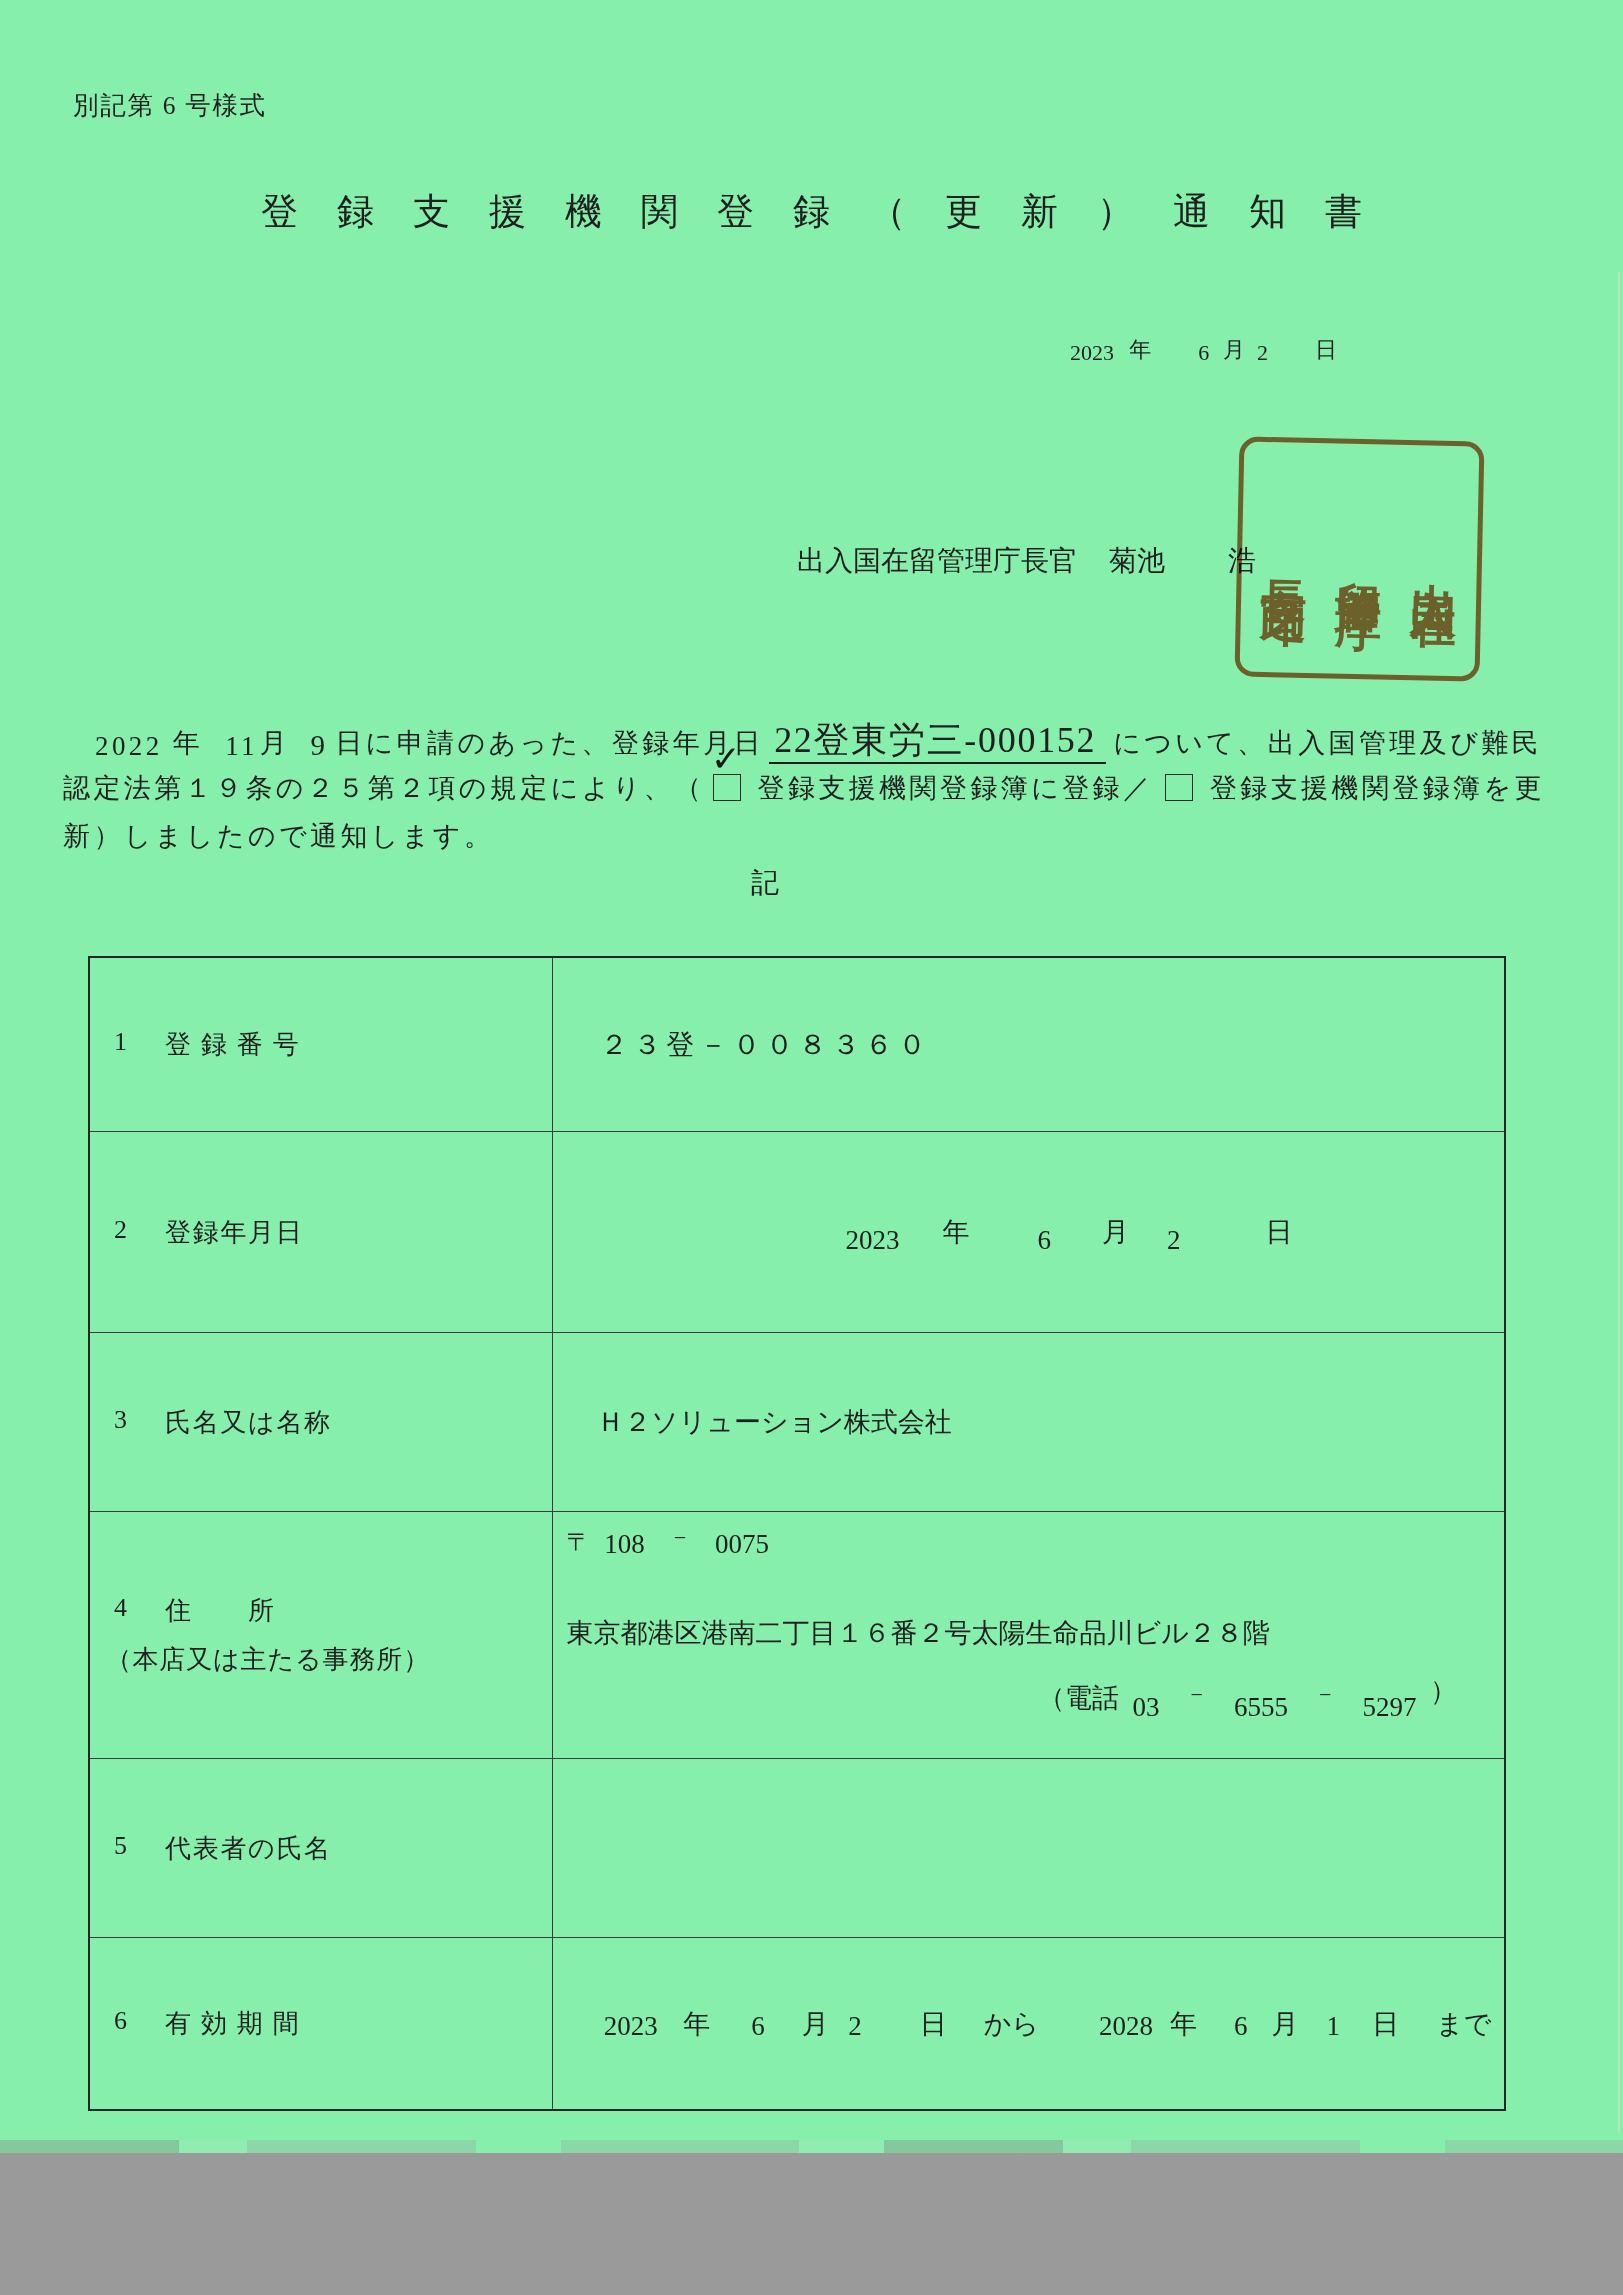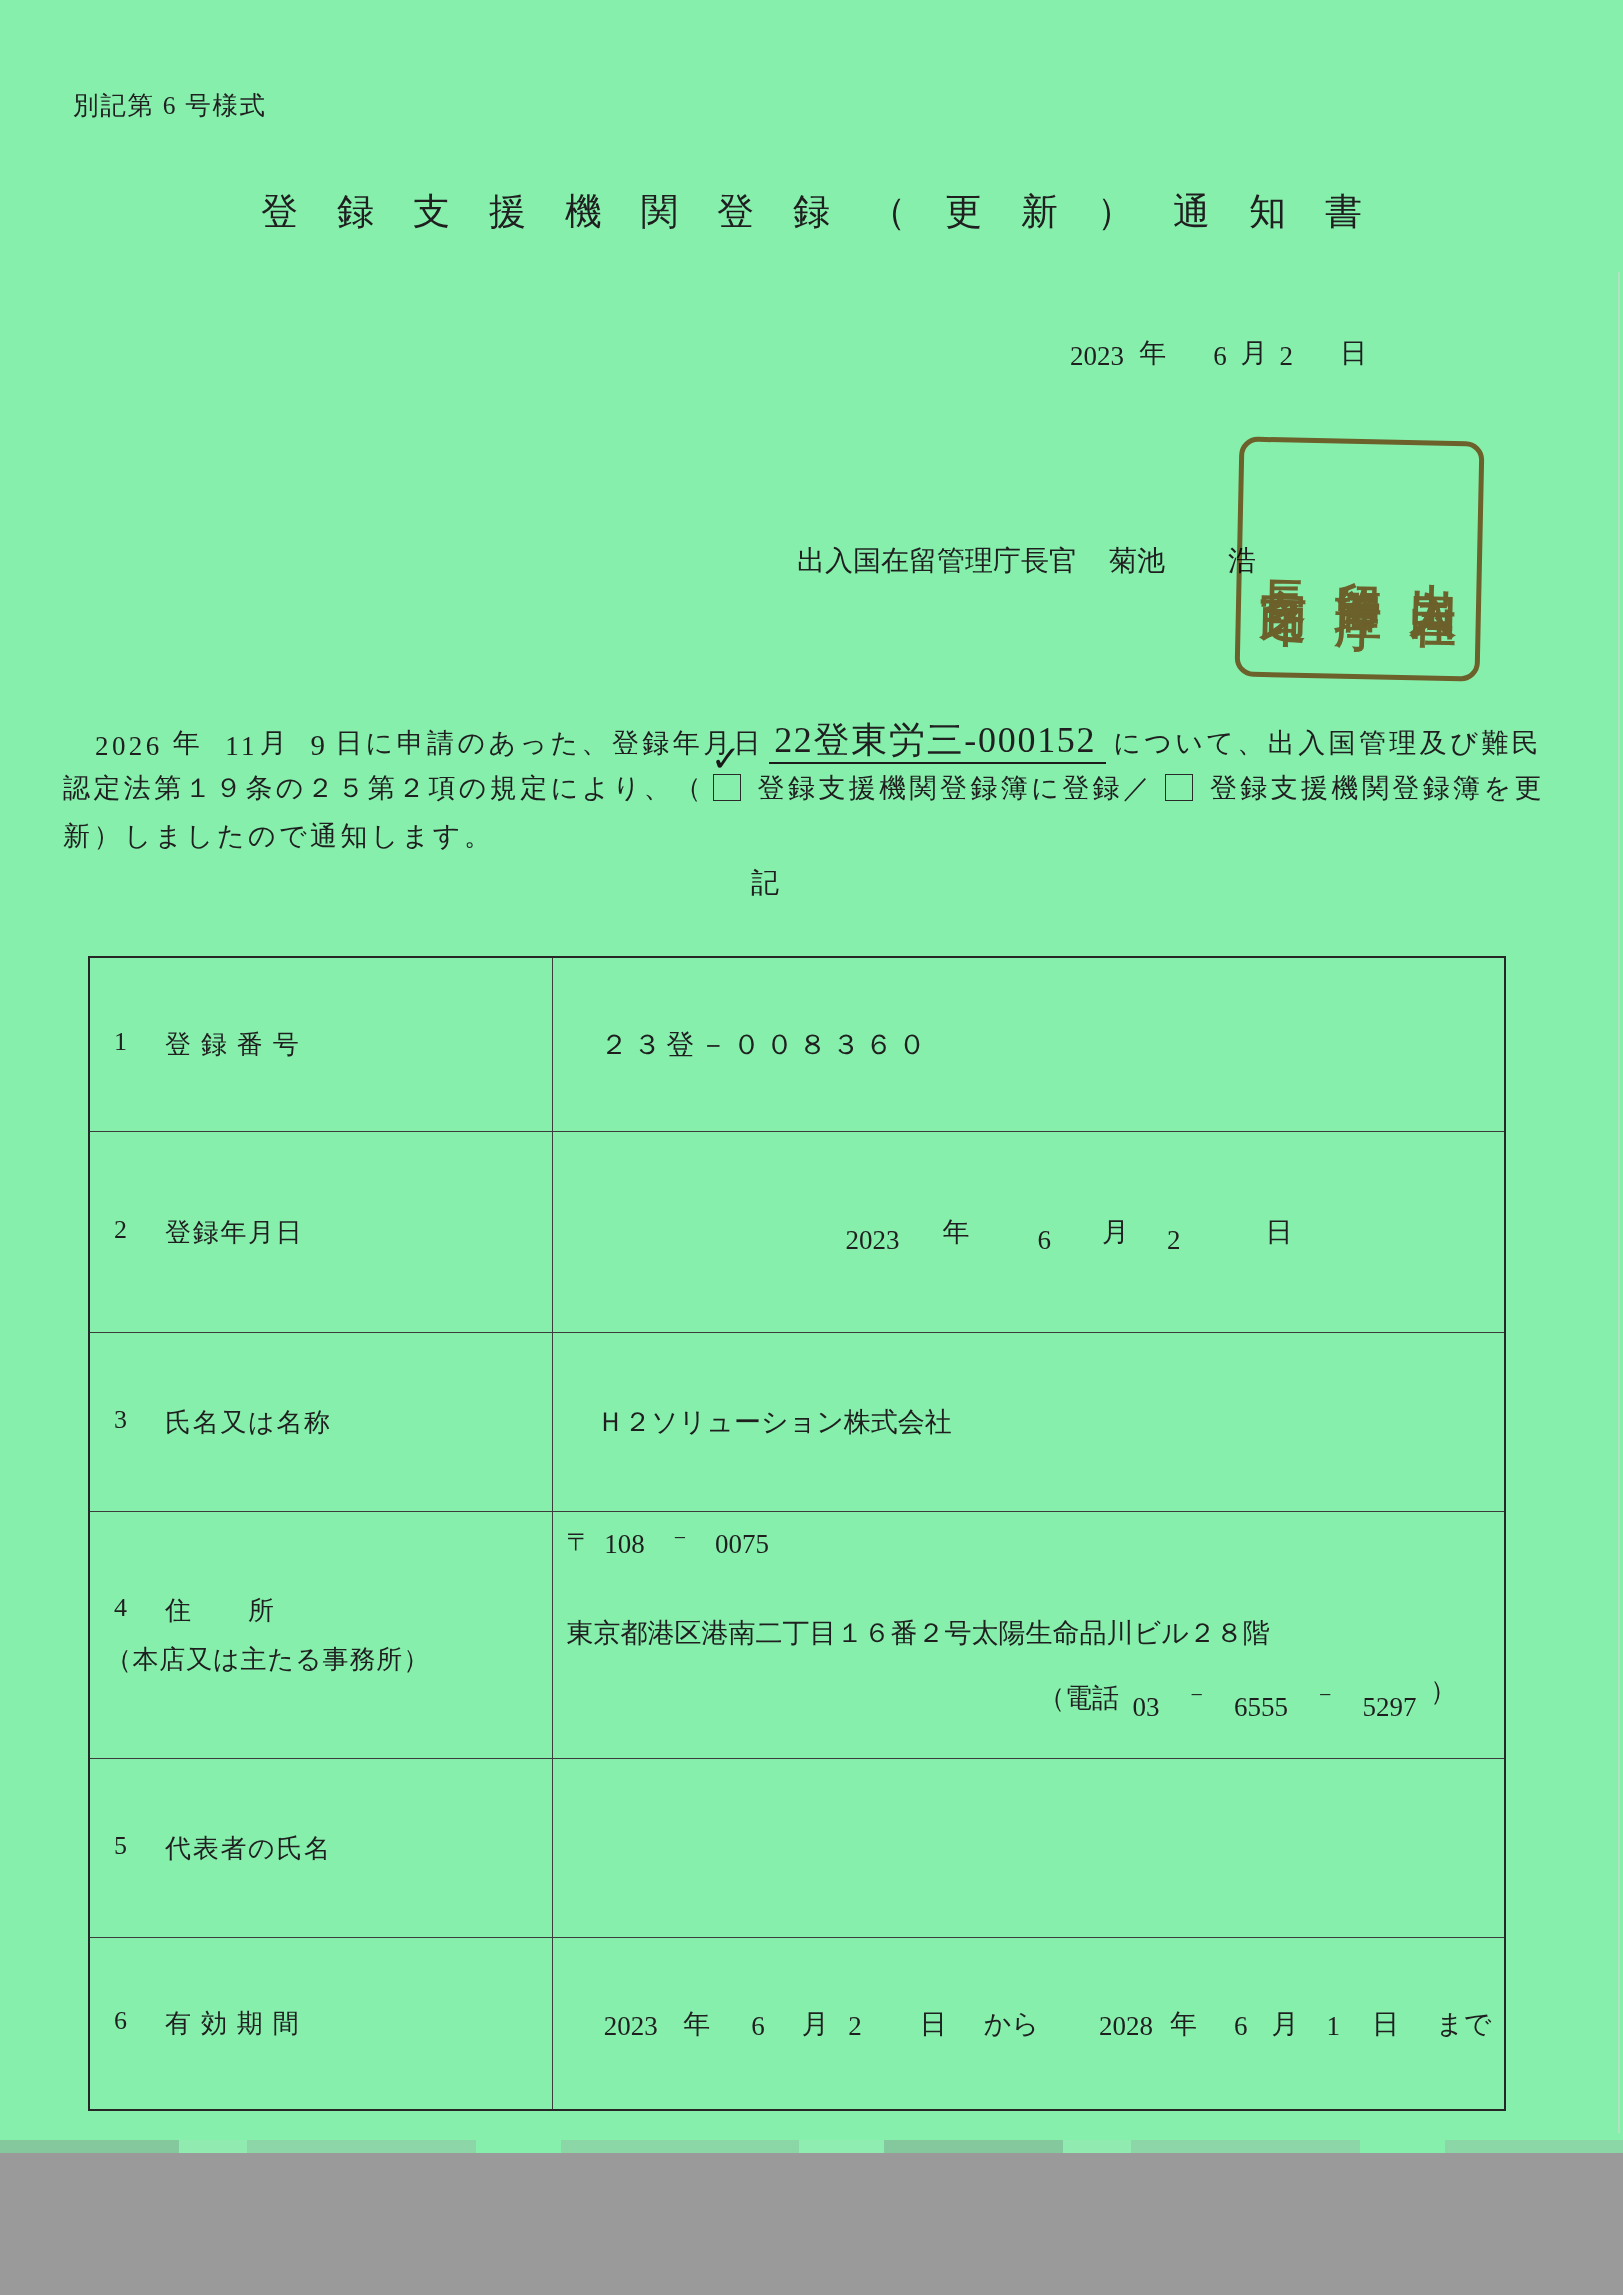--- a/index.html
+++ b/index.html
@@ -8,21 +8,21 @@
     width:1623px;height:2153px;
     background:#86efac;
     font-family:"Liberation Serif","DejaVu Serif",serif;
     color:#1f1f1f;
     overflow:hidden;
   }
   
   .form-label{position:absolute;left:73px;top:88px;font-size:25.5px;letter-spacing:1.7px;}
   .doc-title{position:absolute;left:0;top:187px;width:100%;text-align:center;
     font-size:37px;letter-spacing:39px;text-indent:39px;white-space:nowrap;}
-  .issue-date{position:absolute;left:1070px;top:335px;font-size:27px;white-space:nowrap;}
+  .issue-date{position:absolute;left:1070px;top:335px;font-size:22px;white-space:nowrap;}
   .issue-date .yu{margin:0 47px 0 15.3px;}
   .issue-date .mo{margin:0 12px 0 13.6px;}
   .issue-date .du{margin-left:47px;}
   .addressee{position:absolute;left:73px;top:408px;font-size:29px;}
   .honorific{margin-left:53px;position:relative;top:-5.1px;}
   .issuer{position:absolute;left:797px;top:542px;font-size:28px;z-index:1;white-space:nowrap;}
   .issuer .fam{margin-left:32px;}
   .issuer .giv{margin-left:63px;}
   
   .seal{
@@ -114,21 +114,21 @@
   </div>
 
   <div class="seal">
     <div class="seal-col">出入国在</div>
     <div class="seal-col">留管理庁</div>
     <div class="seal-col">長官之印</div>
   </div>
 
   <div class="para">
     <div class="line">
-      <span class="indent fill n1">2026</span><span class="u1">年</span><span class="fill n2">11</span><span class="u2">月</span><span class="fill n3">9</span><span>日に申請のあった、登録年月日</span><span class="app-no">22登東労三-000152</span><span>について、出入国管理及び難民</span>
+      <span class="indent fill n1">2022</span><span class="u1">年</span><span class="fill n2">11</span><span class="u2">月</span><span class="fill n3">9</span><span>日に申請のあった、登録年月日</span><span class="app-no">22登東労三-000152</span><span>について、出入国管理及び難民</span>
     </div>
     <div class="line">
       <span>認定法第１９条の２５第２項の規定により、（</span><span class="cb cb-checked"><span class="mark">✓</span></span><span>登録支援機関登録簿に登録／</span><span class="cb cb-empty"></span><span>登録支援機関登録簿を更</span>
     </div>
     <div class="line">
       <span>新）しましたので通知します。</span>
     </div>
   </div>
 
   <div class="ki">記</div>

